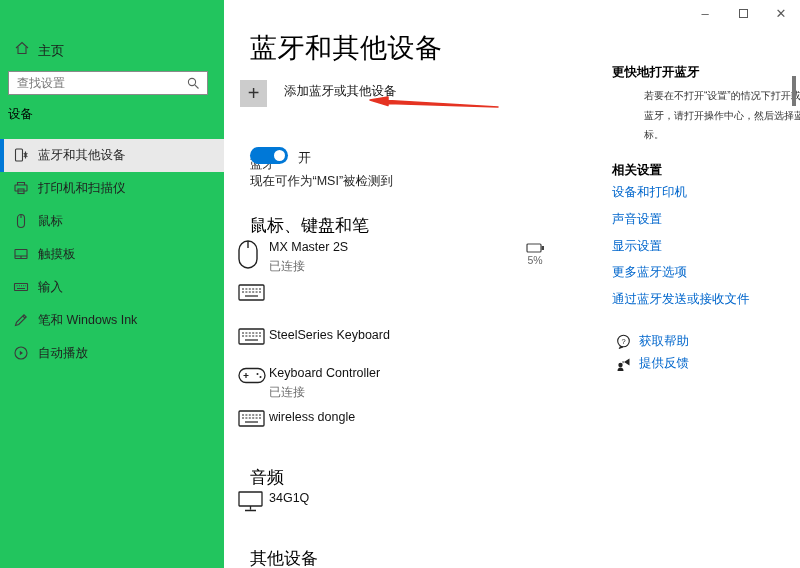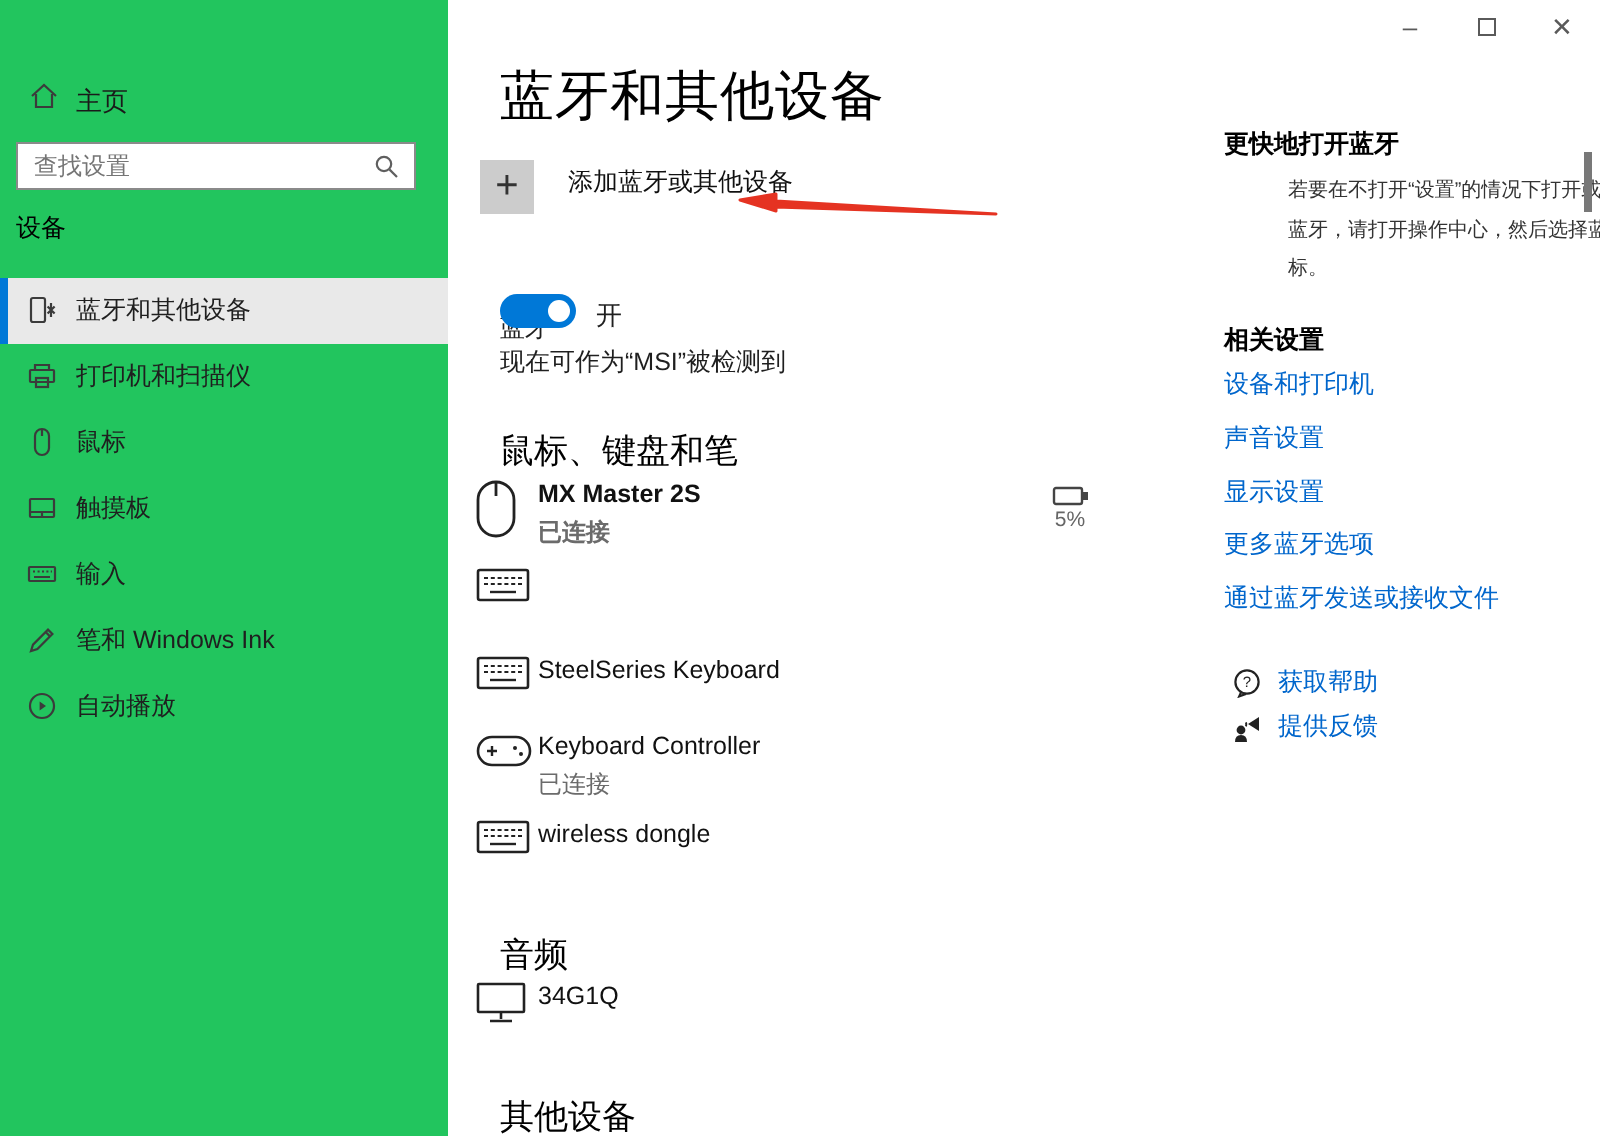--- a/index.html
+++ b/index.html
@@ -191,21 +191,21 @@
 
 <div class="abs toggle">
     <span class="knob"></span>
   </div>
 <div class="abs small-lbl" style="left:298px; top:149px; font-size:13px;">开</div>
 
 <div class="abs small-lbl" style="left:250px; top:173px;">现在可作为“MSI”被检测到</div>
 
 <div class="abs section-h" style="left:250px; top:214px;">鼠标、键盘和笔</div>
 
-<div class="dev-row" style="top:240px;font-weight:bold;">
+<div class="dev-row" style="top:240px;">
   <div class="dev-icon">
     <svg class="ic" width="20" height="29" viewBox="0 0 20 29" fill="none" stroke="#222" stroke-width="1.4">
       <rect x="1" y="1" width="18" height="27" rx="9"></rect>
         <path d="M10 1 V8"></path>
     </svg>
   </div>
   <div>
     <div class="dev-name">MX Master 2S</div>
     <div class="dev-status">已连接</div>
   </div>

